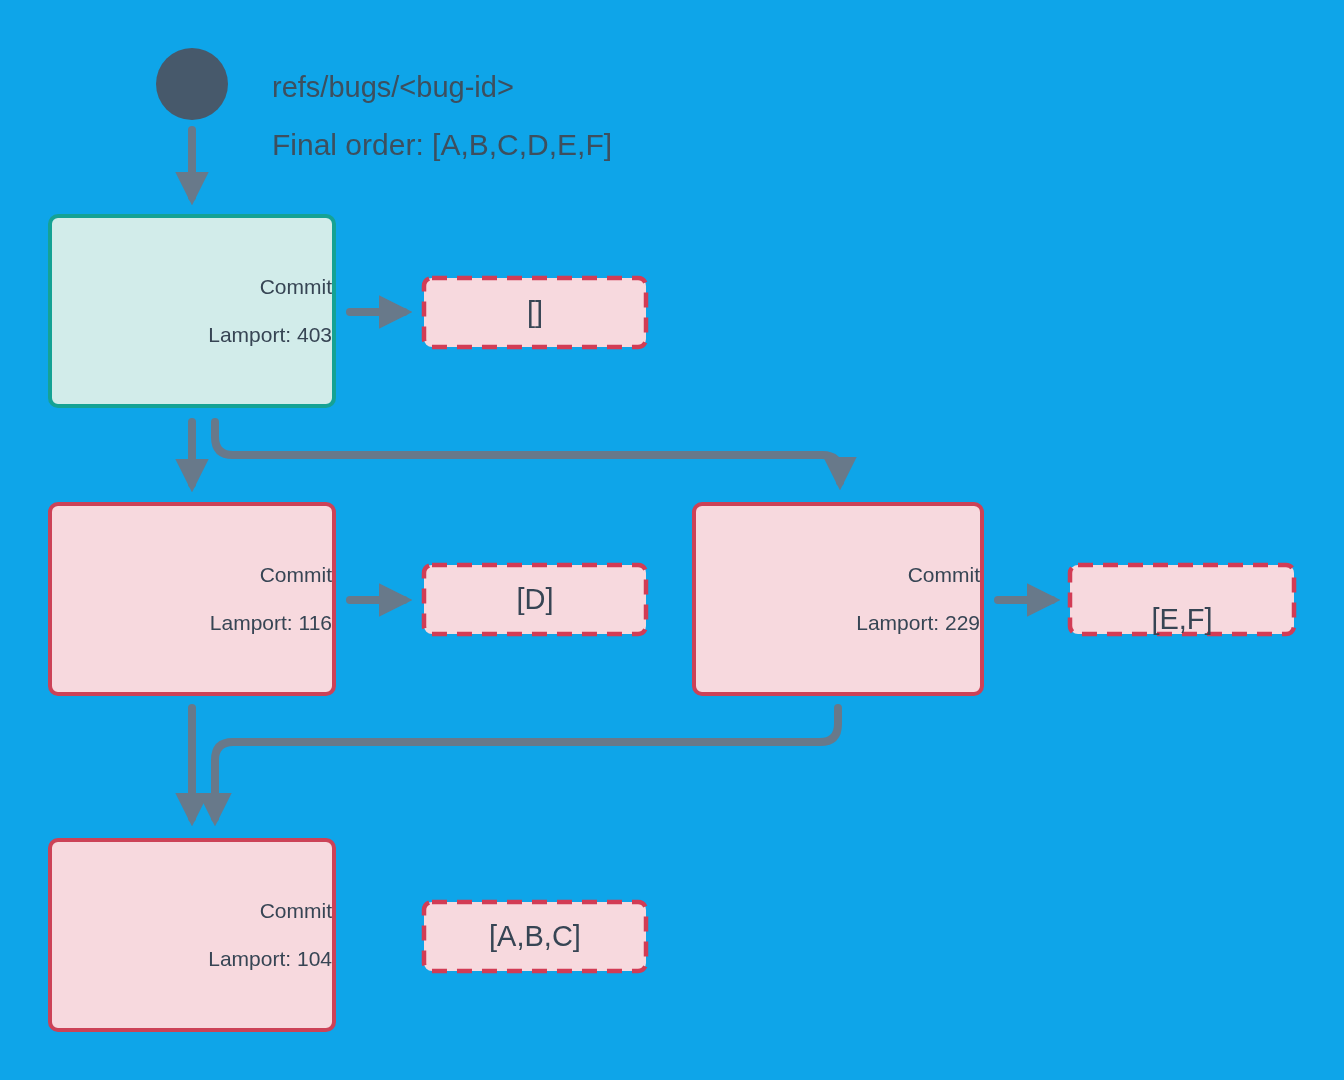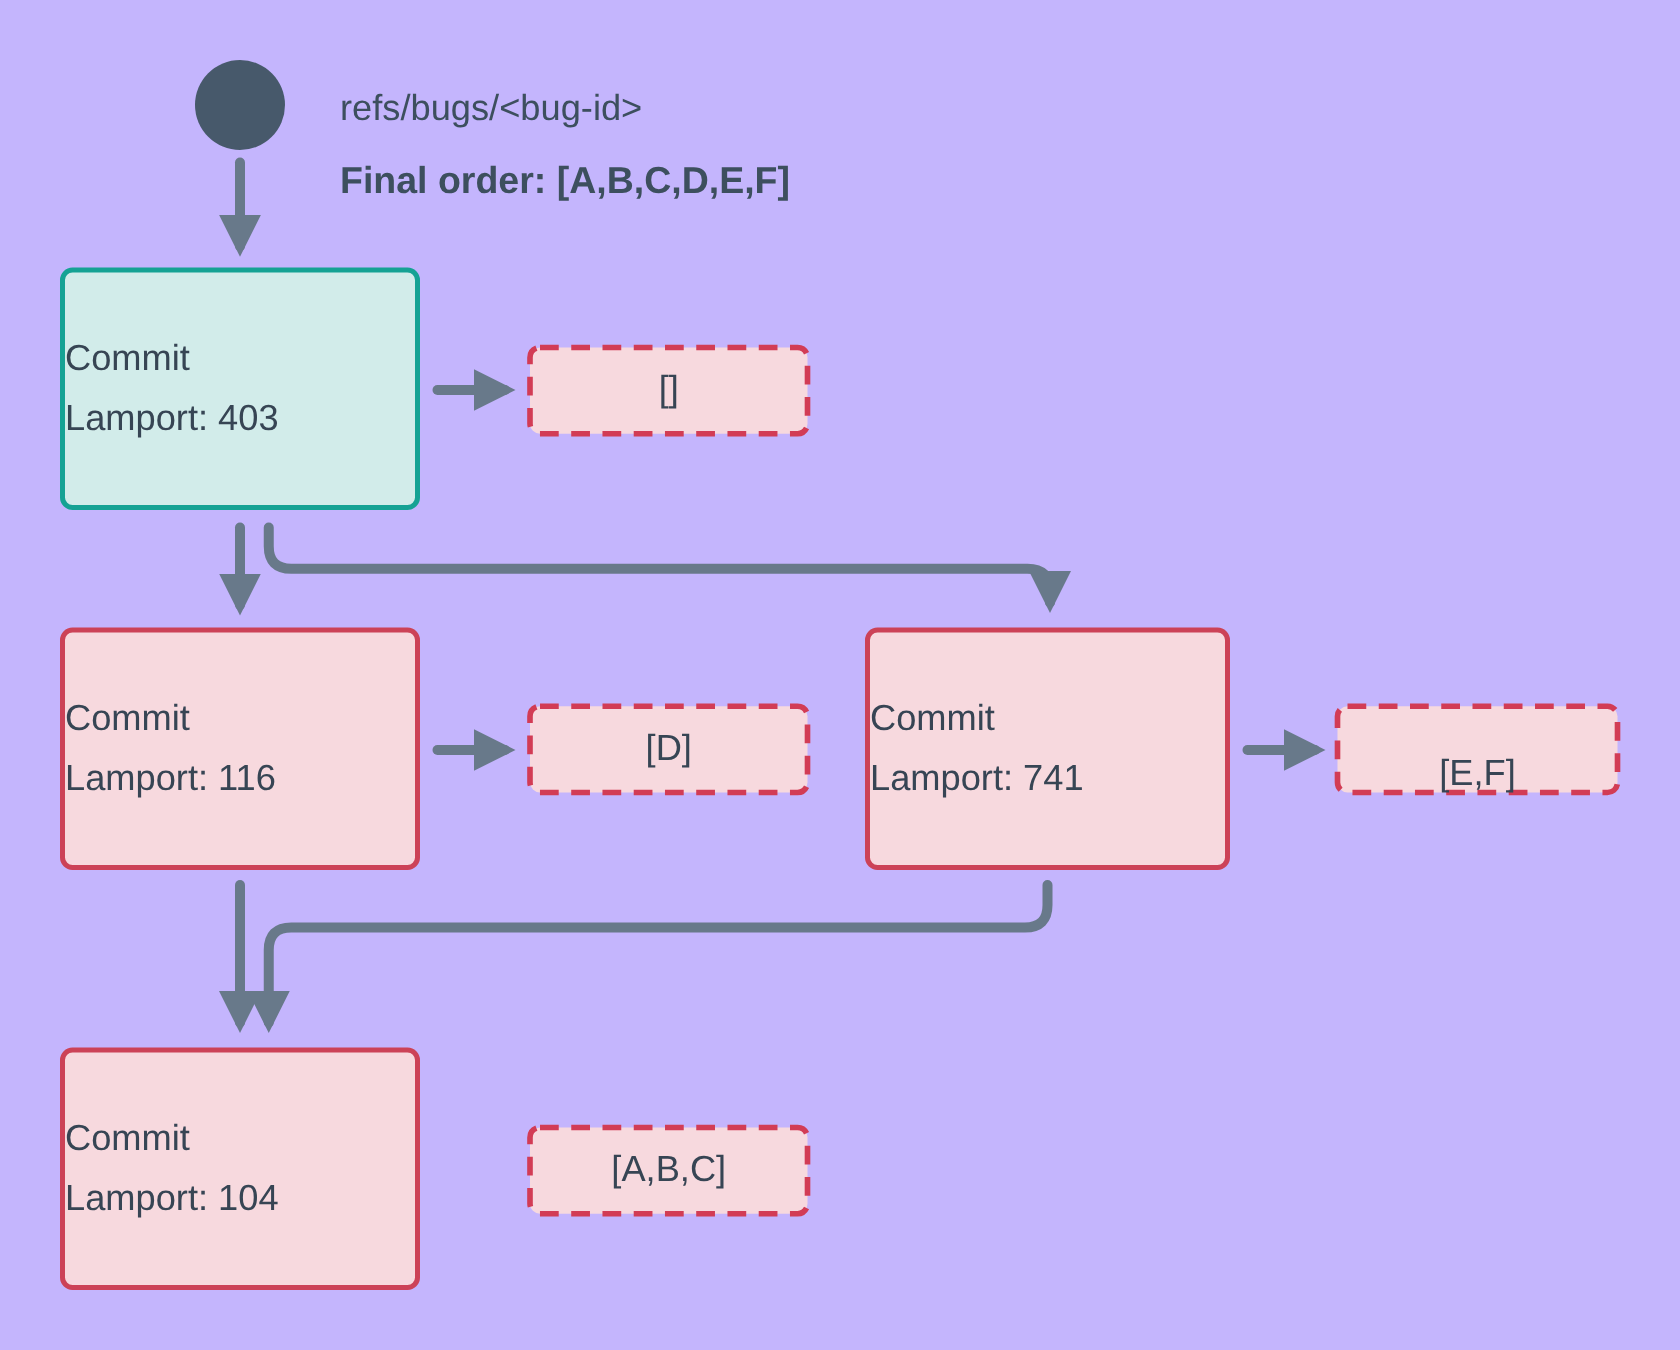--- a/index.html
+++ b/index.html
@@ -4,21 +4,21 @@
 <style>
   html, body { margin: 0; padding: 0; }
   body {
     font-family: "Liberation Sans", sans-serif;
     background: #eef1f4;
   }
   .canvas {
     position: relative;
     width: 1344px;
     height: 1080px;
-    background: #c4b5fd;
+    background: #0ea5e9;
     overflow: hidden;
   }
   .arrow-layer {
     position: absolute;
     left: 0; top: 0;
     width: 1344px;
     height: 1080px;
   }
   .head-circle {
     position: absolute;
@@ -31,34 +31,34 @@
     position: absolute;
     left: 272px; top: 71px;
     font-size: 29px;
     color: #3d4f5e;
     white-space: nowrap;
   }
   .final-order {
     position: absolute;
     left: 272px; top: 128px;
     font-size: 30px;
-    font-weight: bold;
+    font-weight: normal;
     color: #3d4f5e;
     white-space: nowrap;
   }
   .commit-box {
     position: absolute;
     box-sizing: border-box;
     width: 288px; height: 194px;
     border-radius: 10px;
     display: flex;
     flex-direction: column;
-    align-items: flex-start;
+    align-items: flex-end;
     justify-content: center;
-    font-size: 29px;
+    font-size: 21px;
     line-height: 48px;
     color: #374554;
     text-align: center;
   }
   .commit-box.teal {
     border: 4px solid #15a294;
     background: #d2ecea;
   }
   .commit-box.red {
     border: 4px solid #cc4257;
@@ -111,21 +111,21 @@
     <div>Lamport: 403</div>
   </div>
 
   <div class="commit-box red" style="left:48px; top:502px;">
     <div>Commit</div>
     <div>Lamport: 116</div>
   </div>
 
   <div class="commit-box red" style="left:692px; top:502px; width:292px;">
     <div>Commit</div>
-    <div>Lamport: 741</div>
+    <div>Lamport: 229</div>
   </div>
 
   <div class="commit-box red" style="left:48px; top:838px;">
     <div>Commit</div>
     <div>Lamport: 104</div>
   </div>
 
   <div class="result-box" style="left:422px; top:276px; width:226px; height:73px;">
     <span>[]</span>
   </div>

